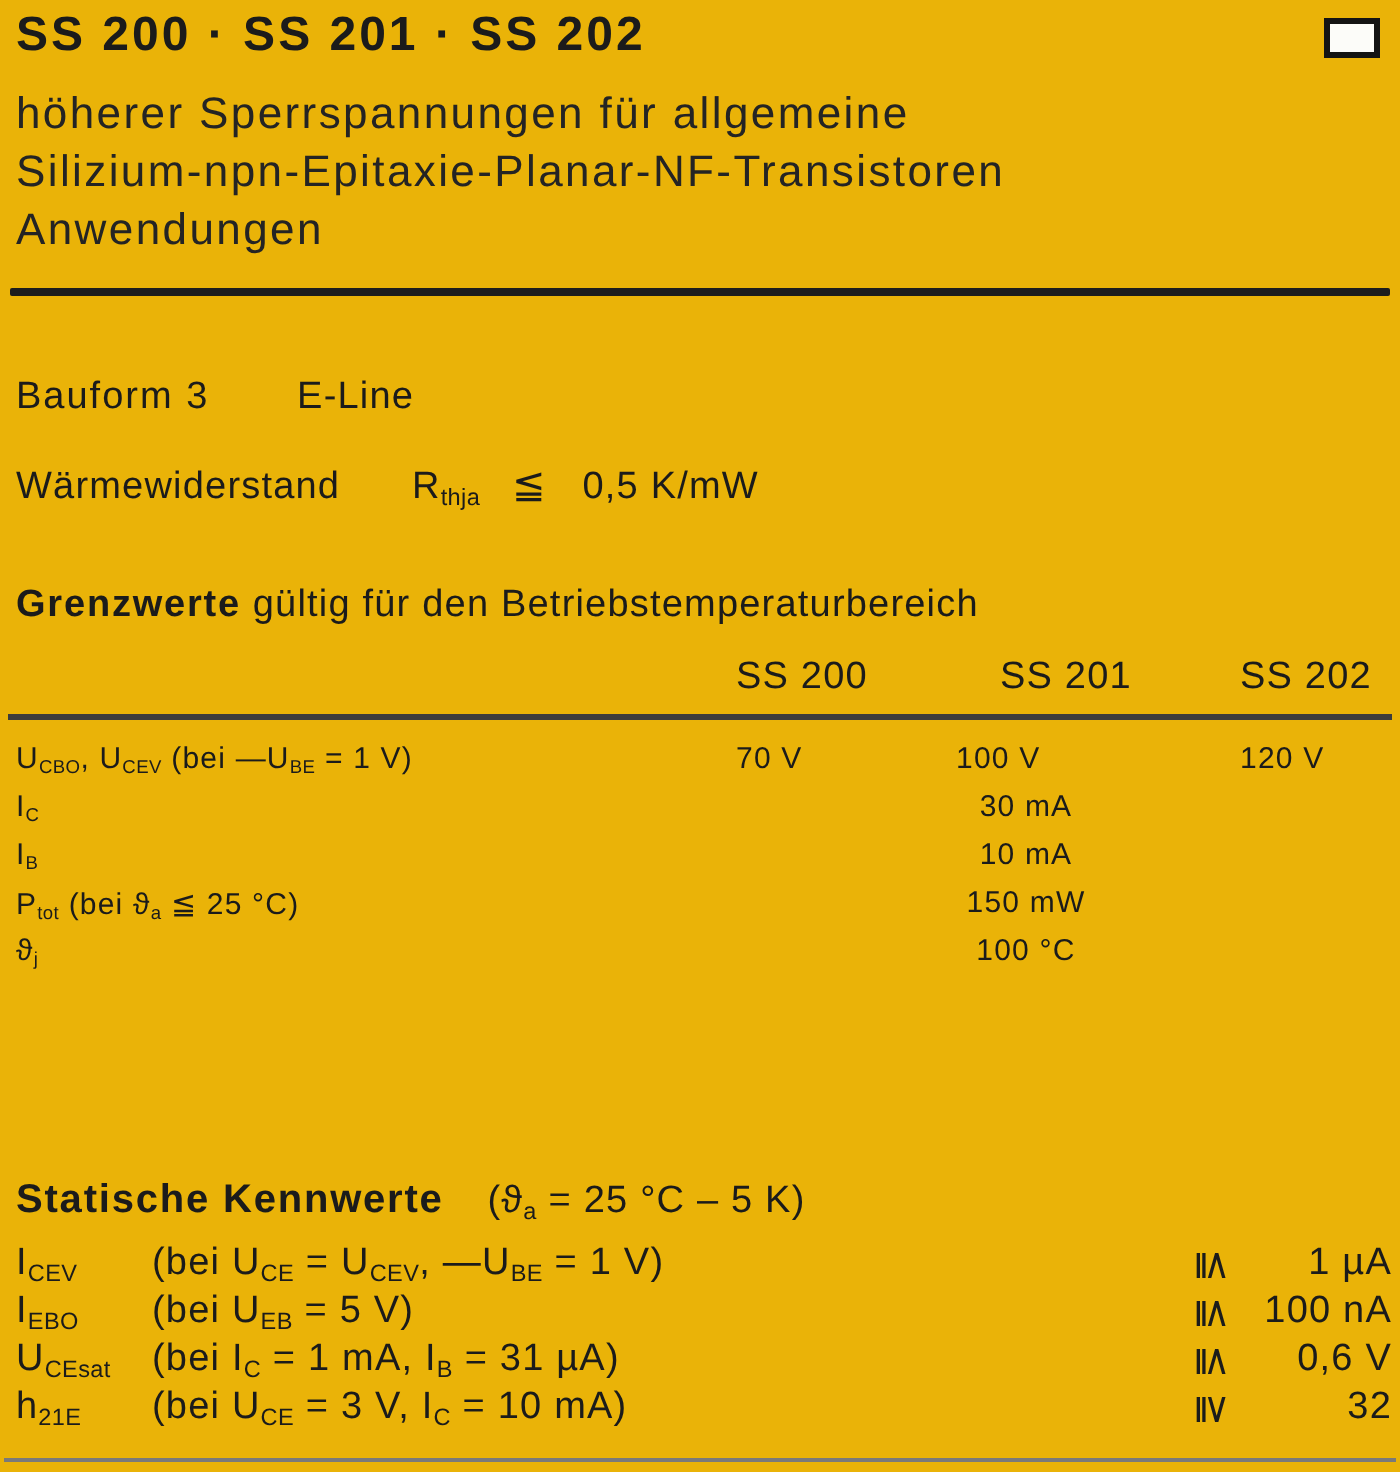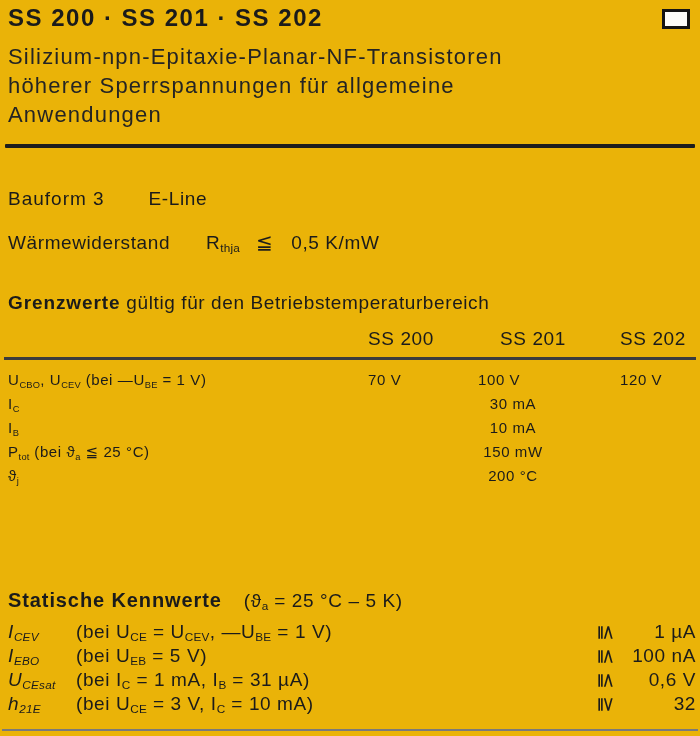--- a/index.html
+++ b/index.html
@@ -64,21 +64,21 @@
   .lval.c200{left:360px;}
   .lval.c201{left:470px;}
   .lval.c202{left:612px;}
   .lval.shared{left:360px;width:290px;text-align:center;}
   
   .static-heading{position:absolute;top:589px;left:8px;font-size:19px;white-space:nowrap;}
   .static-heading .bold{font-weight:bold;font-size:20px;letter-spacing:0.9px;}
   .static-condition{margin-left:16px;}
   .static-table{position:absolute;top:621px;left:8px;width:688px;font-size:19px;}
   .srow{position:relative;height:24px;}
-  .sname{position:absolute;left:0;top:0;white-space:nowrap;font-style:italic;}
+  .sname{position:absolute;left:0;top:0;white-space:nowrap;}
   .scond{position:absolute;left:68px;top:0;white-space:nowrap;}
   .srel{
     position:absolute;left:588px;top:1px;width:24px;height:22px;
     text-align:center;font-size:20px;
     transform:rotate(90deg);transform-origin:center;
   }
   .sval{position:absolute;left:610px;top:0;width:78px;text-align:right;white-space:nowrap;}
   .rule-bottom{
     position:absolute;top:729px;left:2px;
     width:696px;height:2px;background:#7a7a7a;
@@ -86,22 +86,22 @@
 </style>
 </head>
 <body>
 
 <div class="page">
 
   <div class="page-title">SS 200 · SS 201 · SS 202</div>
   <div class="corner-icon"></div>
 
   <div class="subtitle">
+    <div>höherer Sperrspannungen für allgemeine</div>
     <div>Silizium-npn-Epitaxie-Planar-NF-Transistoren</div>
-    <div>höherer Sperrspannungen für allgemeine</div>
     <div>Anwendungen</div>
   </div>
 
   <div class="rule-thick"></div>
 
   <div class="bauform-row">
     <span class="bauform-label">Bauform 3</span>
     <span class="bauform-value">E-Line</span>
   </div>
 
@@ -138,21 +138,21 @@
     <div class="lrow">
       <span class="lparam">I<sub>B</sub></span>
       <span class="lval shared">10 mA</span>
     </div>
     <div class="lrow">
       <span class="lparam">P<sub>tot</sub> (bei ϑ<sub>a</sub> ≦ 25 °C)</span>
       <span class="lval shared">150 mW</span>
     </div>
     <div class="lrow">
       <span class="lparam">ϑ<sub>j</sub></span>
-      <span class="lval shared">200 °C</span>
+      <span class="lval shared">100 °C</span>
     </div>
   </div>
 
   <div class="static-heading">
     <span class="bold">Statische Kennwerte</span>
     <span class="static-condition">(ϑ<sub>a</sub> = 25 °C – 5 K)</span>
   </div>
 
   <div class="static-table">
     <div class="srow">

